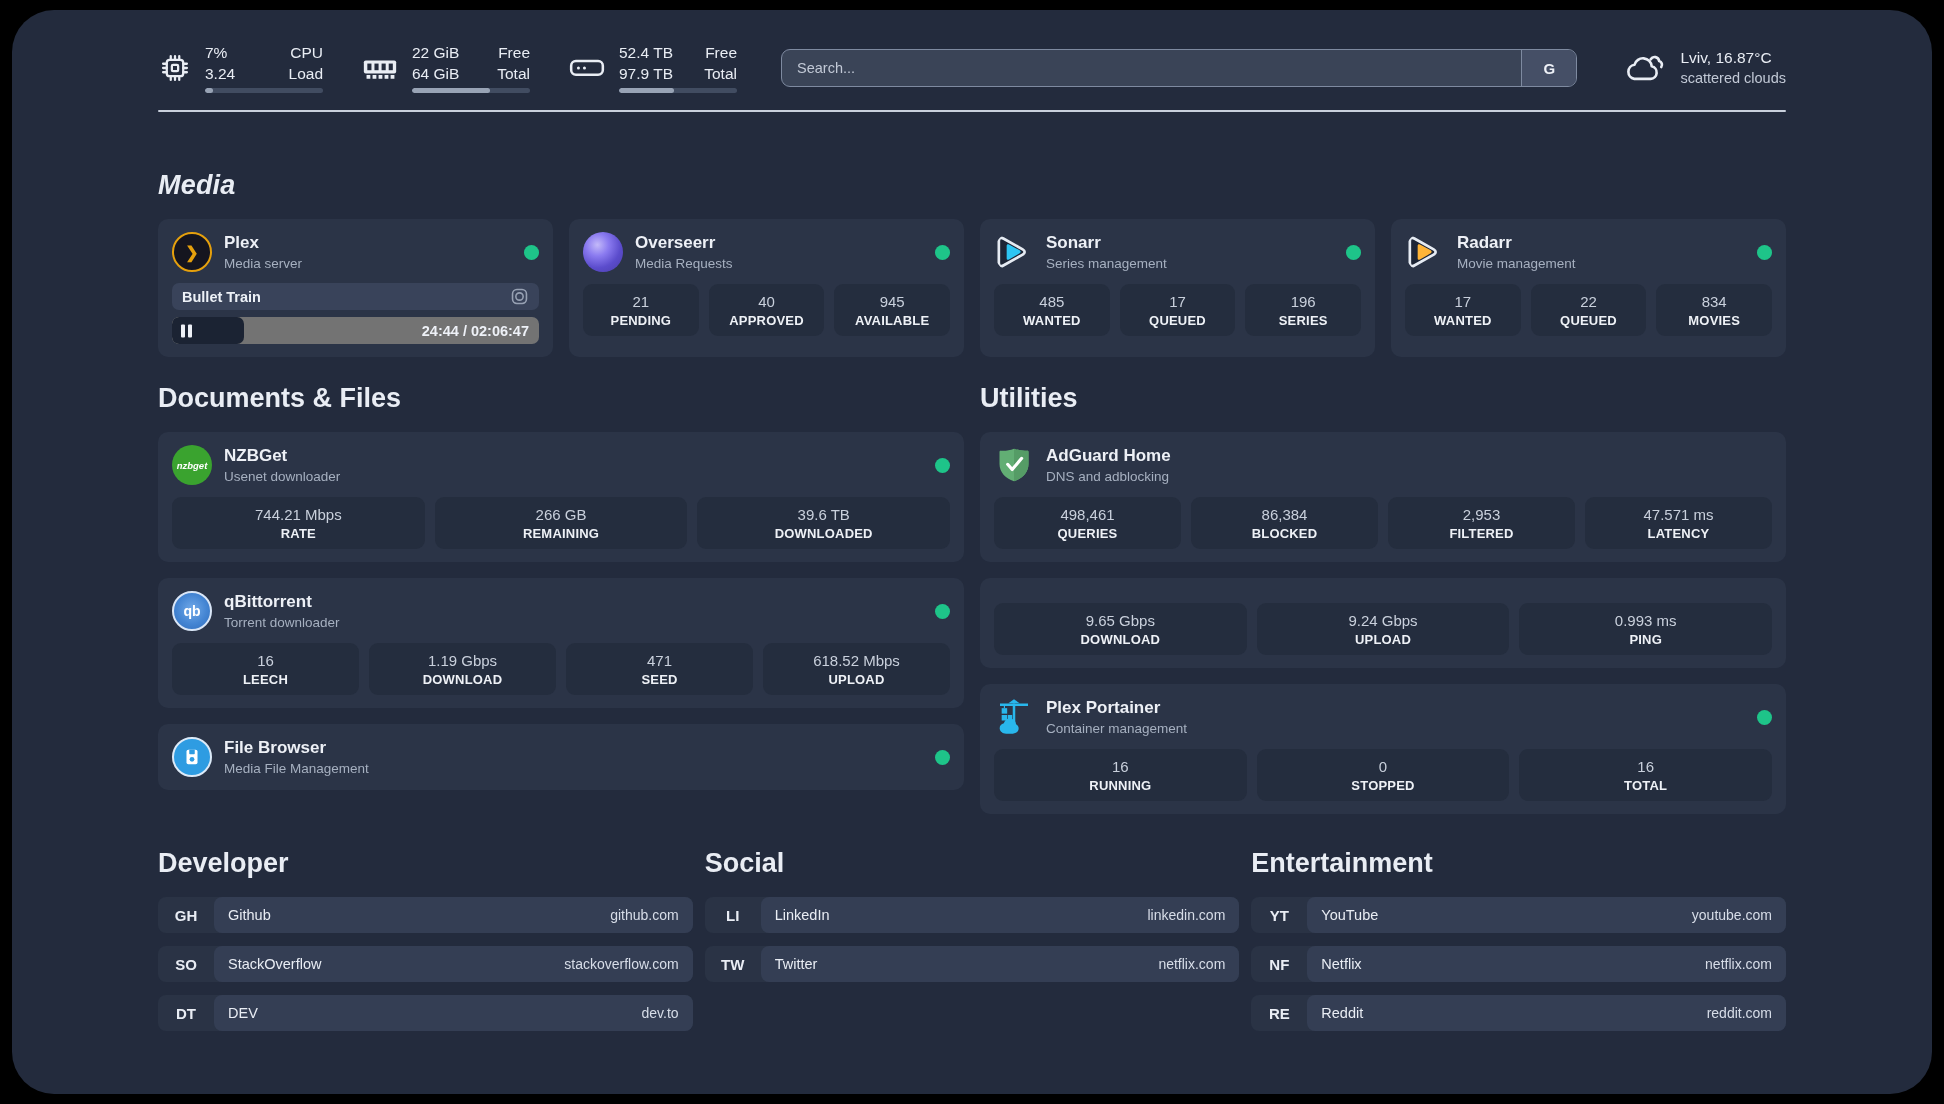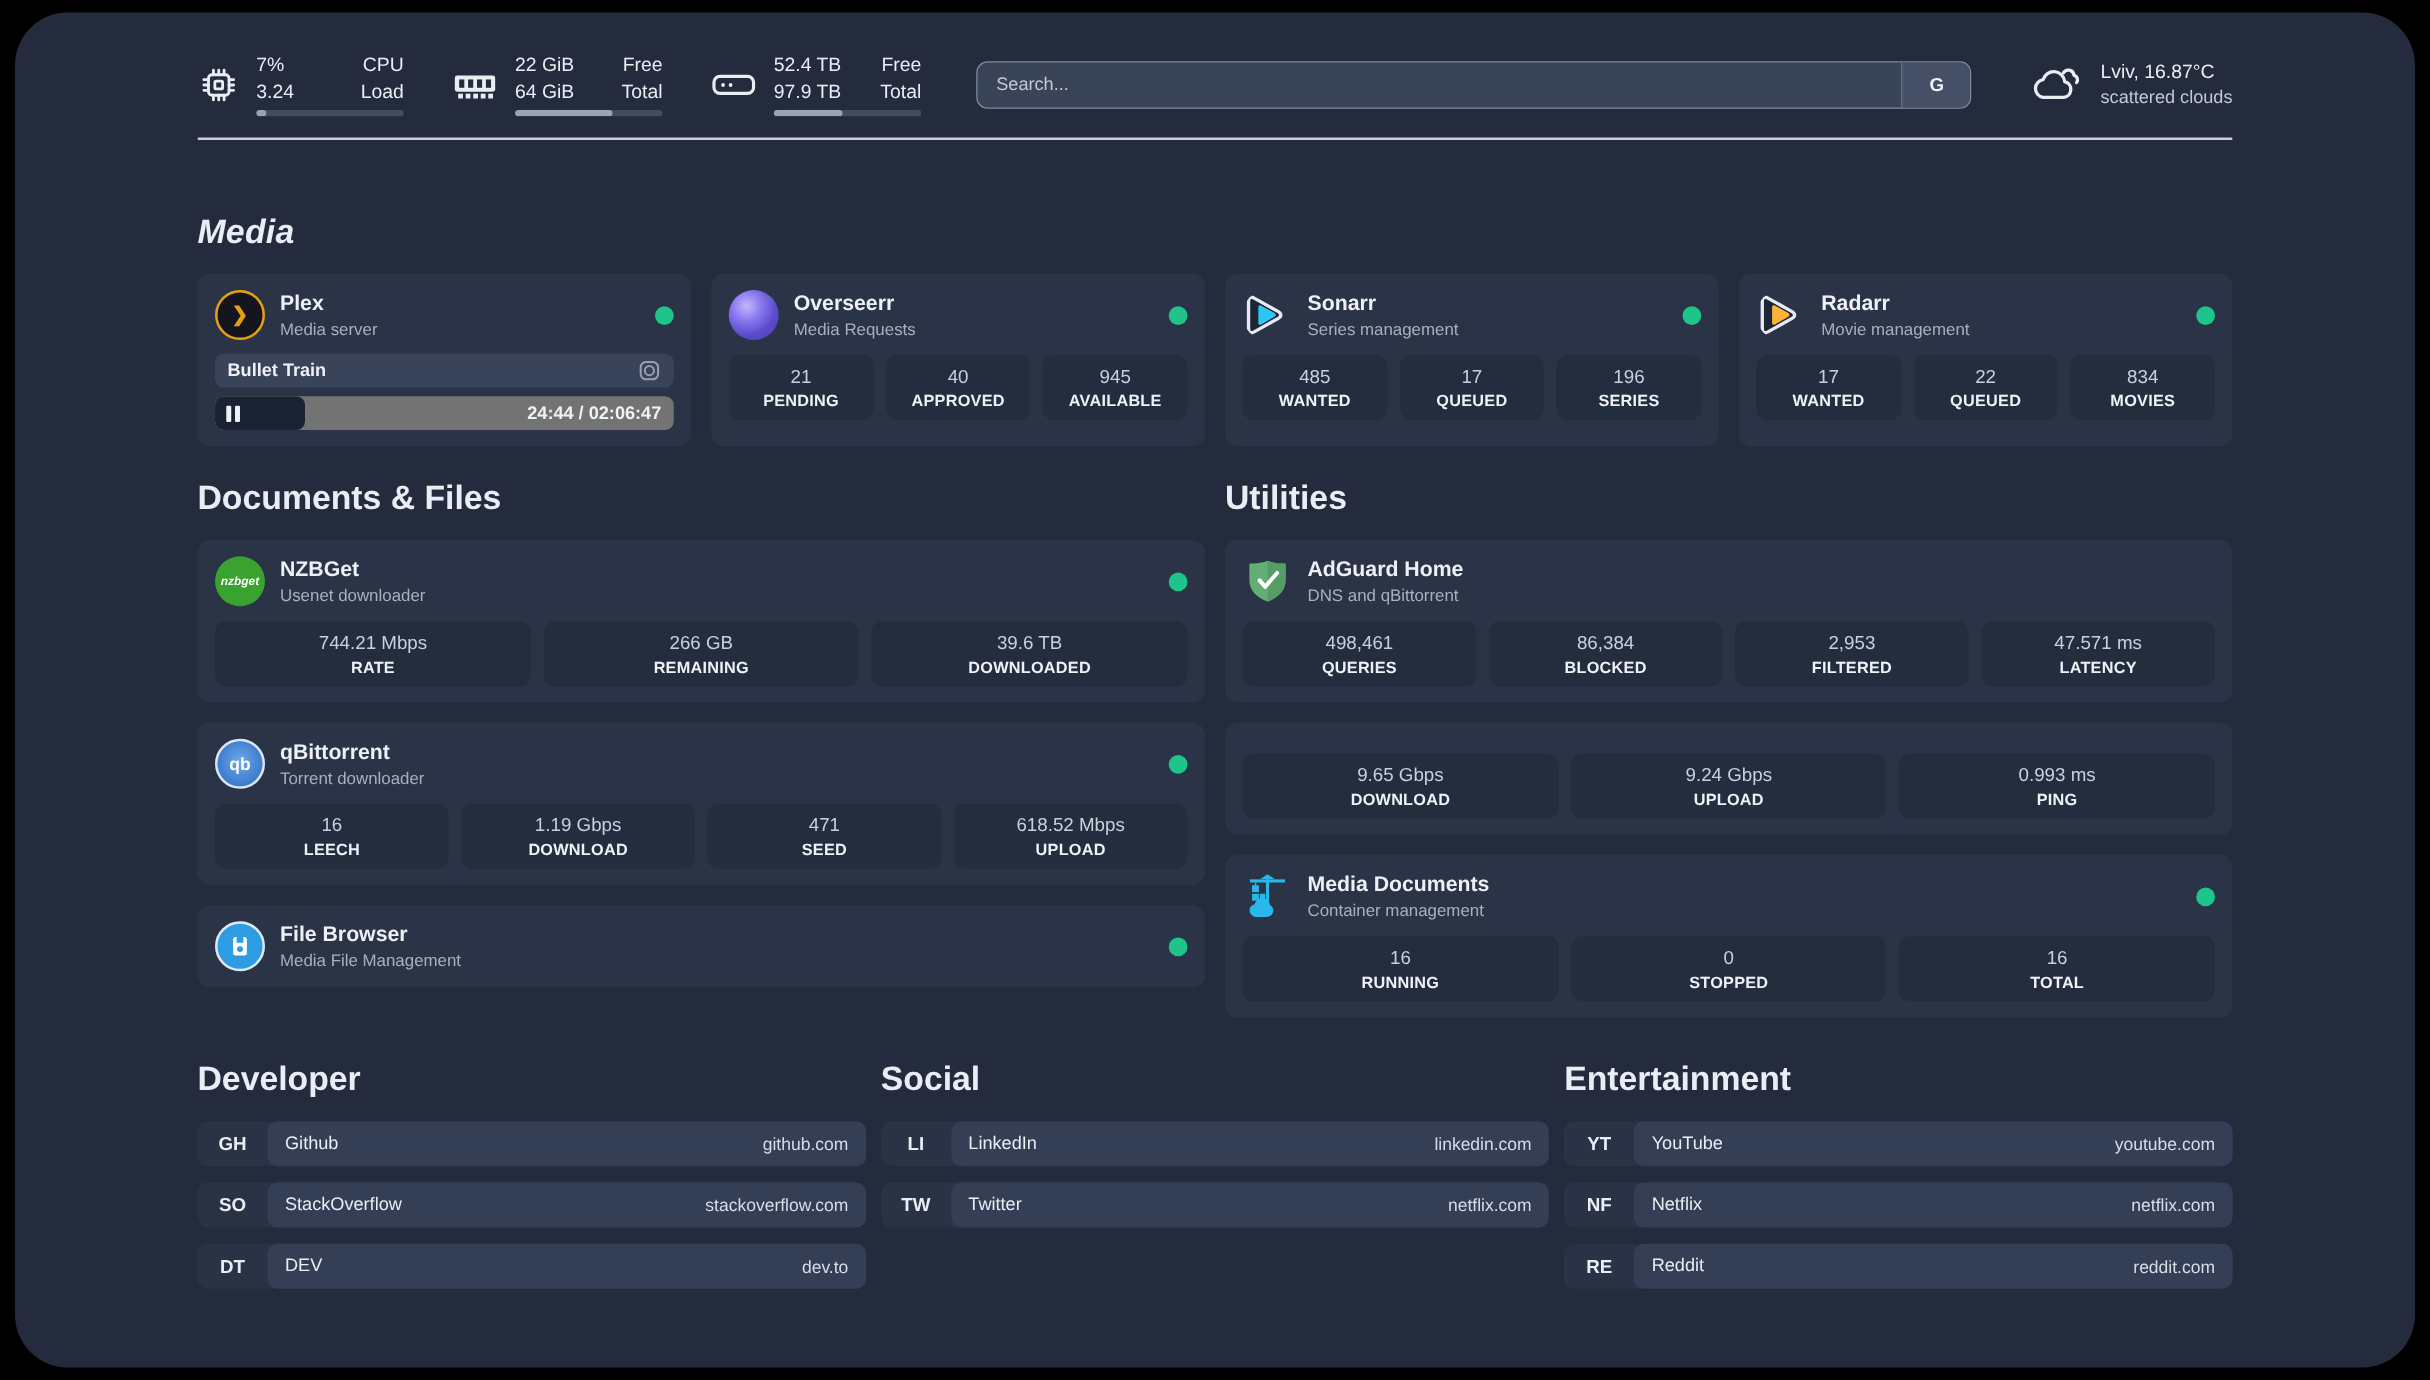--- a/index.html
+++ b/index.html
@@ -419,21 +419,21 @@
             <div class="card-head">
               <div class="appicon bare">
                 <svg width="40" height="40" viewBox="0 0 24 24">
                   <path d="M12 2.2c2.9 1.1 6 1.5 8.7 1.1v8.1c0 5-3.6 8.6-8.7 10.3C6.9 20 3.3 16.4 3.3 11.4V3.3C6 3.7 9.1 3.3 12 2.2z" fill="#62ae74"></path>
                   <path d="M12 2.2c2.9 1.1 6 1.5 8.7 1.1v8.1c0 5-3.6 8.6-8.7 10.3V2.2z" fill="#559c66"></path>
                   <path d="M8.2 11.6l2.7 3.1L16.6 8" stroke="#fff" stroke-width="1.9" fill="none" stroke-linecap="round" stroke-linejoin="round"></path>
                 </svg>
               </div>
               <div class="head-text">
                 <span class="card-title">AdGuard Home</span>
-                <span class="card-desc">DNS and qBittorrent</span>
+                <span class="card-desc">DNS and adblocking</span>
               </div>
             </div>
             <div class="tiles">
               <div class="tile">
                 <div class="tile-value">498,461</div>
                 <div class="tile-label">QUERIES</div>
               </div>
               <div class="tile">
                 <div class="tile-value">86,384</div>
                 <div class="tile-label">BLOCKED</div>
@@ -474,21 +474,21 @@
                   <rect x="3.6" y="3.9" width="16.8" height="1.5"></rect>
                   <rect x="11.25" y="3.9" width="1.5" height="12.5"></rect>
                   <rect x="5.9" y="5.4" width="0.7" height="1.3"></rect>
                   <rect x="4.6" y="6.7" width="3.3" height="3.3"></rect>
                   <rect x="4.6" y="10.8" width="3.3" height="3.3"></rect>
                   <rect x="8.3" y="10.8" width="2.6" height="3.3"></rect>
                   <path d="M7.3 22c-2.3 0-3.9-1.4-3.9-3.2 0-1.5 1-2.7 2.5-3 .4-1.7 1.8-2.9 3.6-2.9 2 0 3.6 1.5 3.7 3.4 1 .4 1.6 1.4 1.6 2.5 0 1.8-1.5 3.2-3.5 3.2H7.3z"></path>
                 </svg>
               </div>
               <div class="head-text">
-                <span class="card-title">Media Documents</span>
+                <span class="card-title">Plex Portainer</span>
                 <span class="card-desc">Container management</span>
               </div>
               <span class="dot"></span>
             </div>
             <div class="tiles">
               <div class="tile">
                 <div class="tile-value">16</div>
                 <div class="tile-label">RUNNING</div>
               </div>
               <div class="tile">

